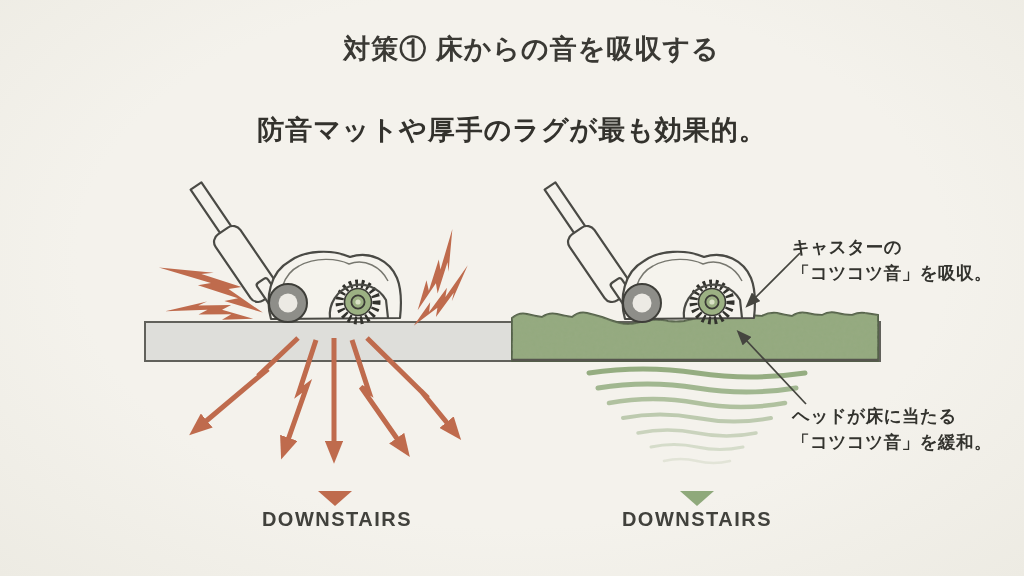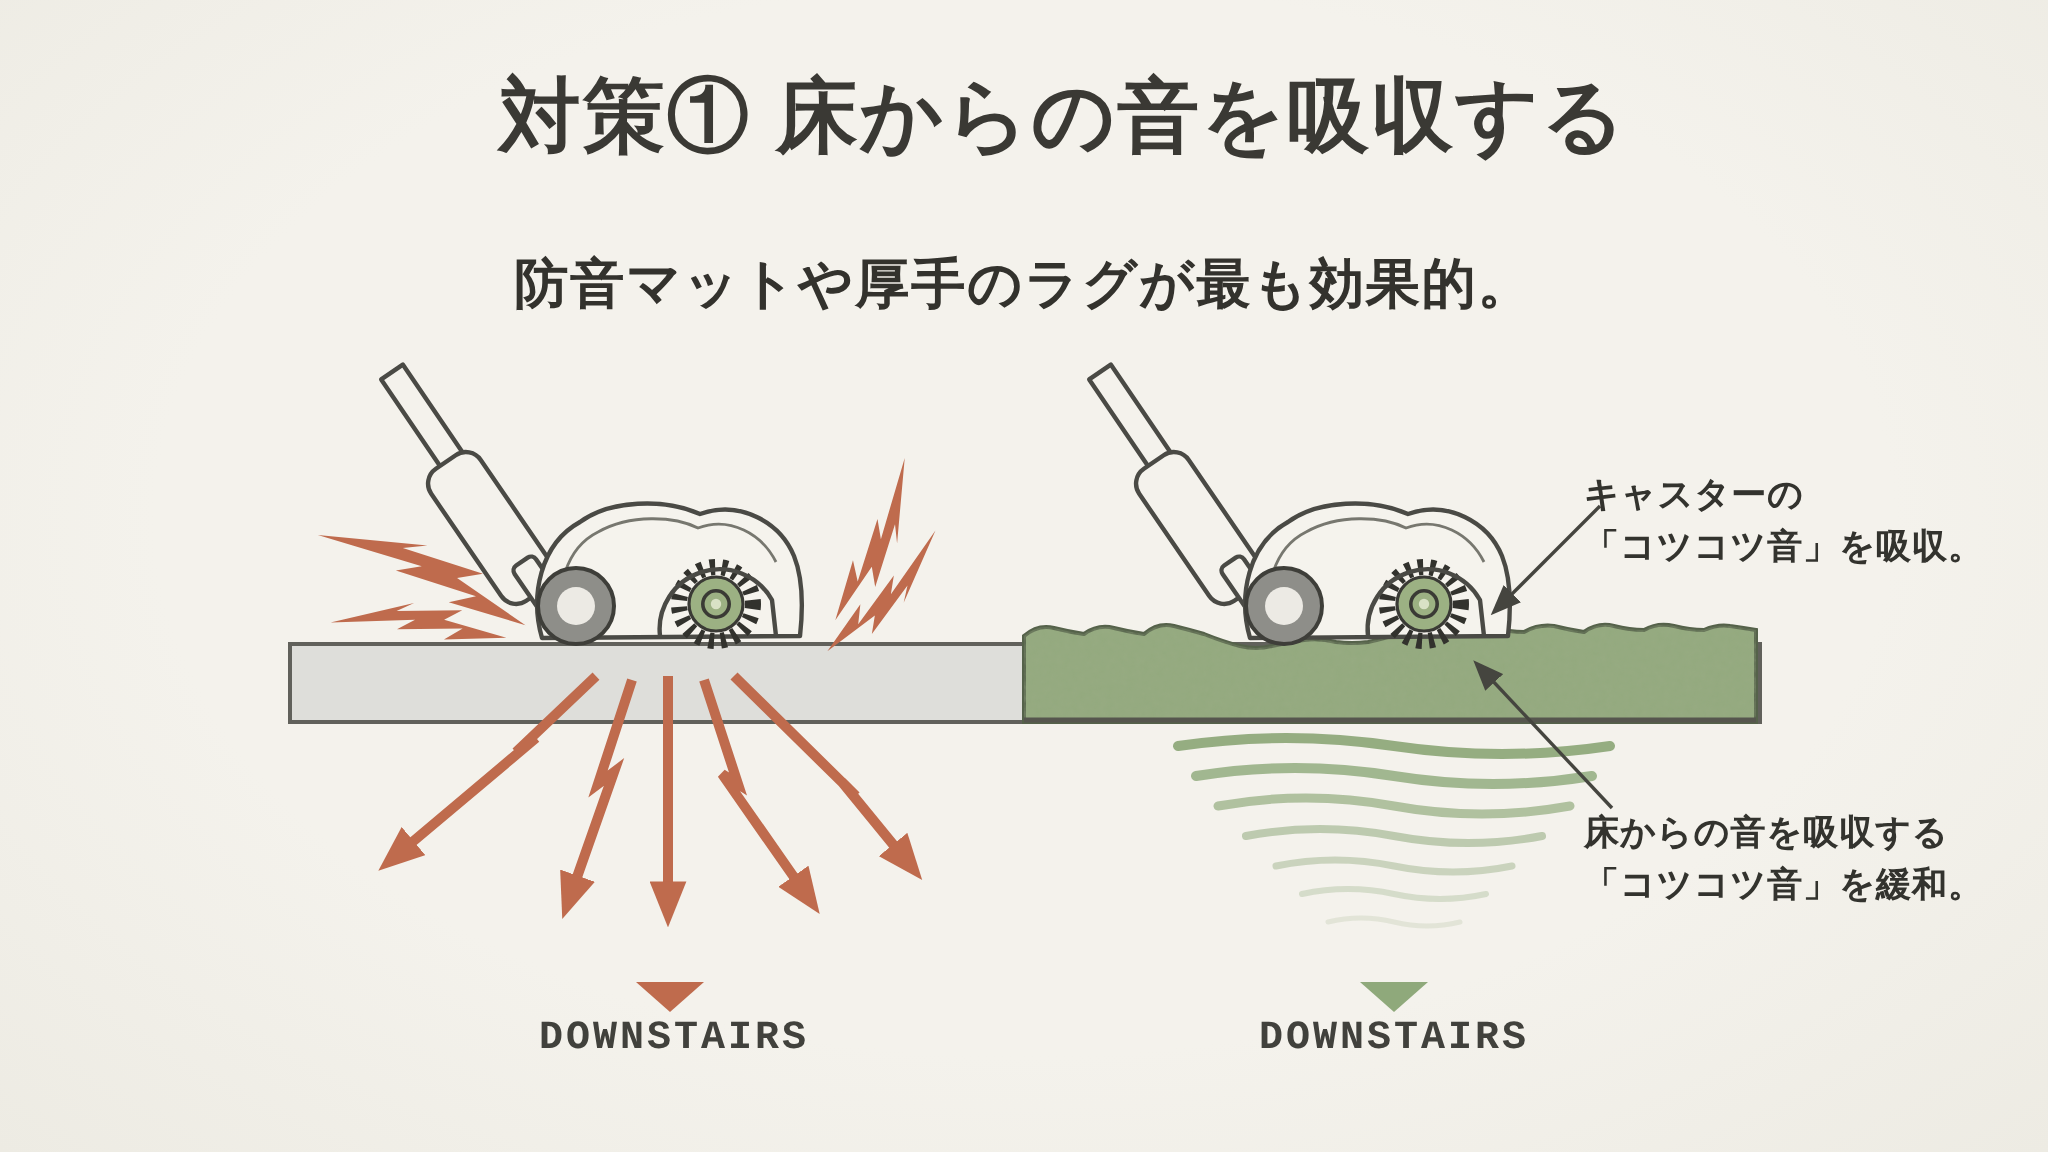--- a/index.html
+++ b/index.html
@@ -6,39 +6,39 @@
   .stage{
     position:relative;
     width:1024px;height:576px;
     background:radial-gradient(ellipse at 50% 45%, #f4f2ec 60%, #edebe3 100%);
     overflow:hidden;
     font-family:"Liberation Sans", sans-serif;
   }
   .illus{position:absolute;left:0;top:0;}
   .title{
     position:absolute;left:0;right:0;top:31px;
-    text-align:center;font-size:41px;font-weight:bold;color:#3a3934;
+    text-align:center;font-size:27px;font-weight:bold;color:#3a3934;
     letter-spacing:1px;
     padding-left:39px;
   }
   .subtitle{
-    position:absolute;left:0;right:0;top:124px;
+    position:absolute;left:0;right:0;top:112px;
     text-align:center;font-size:27px;font-weight:bold;color:#33322d;
     letter-spacing:1px;
   }
   .ann{
     position:absolute;width:230px;
     font-size:17.5px;font-weight:bold;color:#33332e;
     line-height:1.5;letter-spacing:0.5px;
   }
   .ann-caster{left:792px;top:234px;}
   .ann-head{left:792px;top:403px;}
   .downstairs{
     position:absolute;width:200px;text-align:center;
-    font-size:20px;font-weight:bold;color:#41413c;letter-spacing:1.5px;font-family:Liberation Mono, monospace;
+    font-size:20px;font-weight:bold;color:#41413c;letter-spacing:1.5px;
   }
   .ds-left{left:237px;top:508px;}
   .ds-right{left:597px;top:508px;}
 </style>
 </head>
 <body>
 
 <div class="stage">
 
   <svg class="illus" width="1024" height="576" viewBox="0 0 1024 576">
@@ -146,20 +146,20 @@
 
   <div class="title">対策① 床からの音を吸収する</div>
   <div class="subtitle">防音マットや厚手のラグが最も効果的。</div>
 
   <div class="ann ann-caster">
     <div>キャスターの</div>
     <div>「コツコツ音」を吸収。</div>
   </div>
 
   <div class="ann ann-head">
-    <div>床からの音を吸収する</div>
+    <div>ヘッドが床に当たる</div>
     <div>「コツコツ音」を緩和。</div>
   </div>
 
   <div class="downstairs ds-left">DOWNSTAIRS</div>
   <div class="downstairs ds-right">DOWNSTAIRS</div>
 
 </div>
 
 </body></html>

